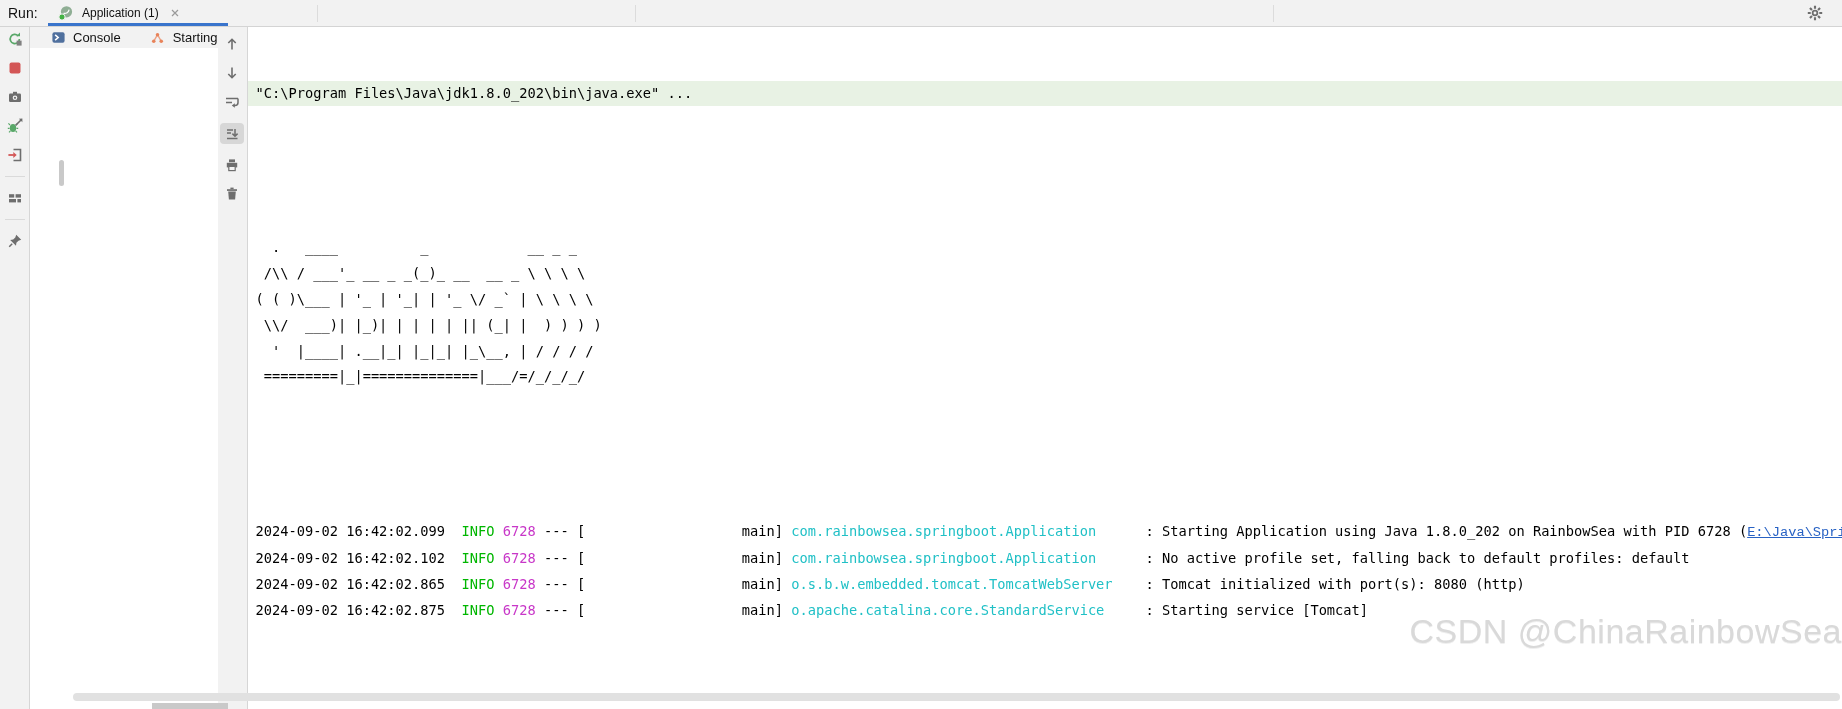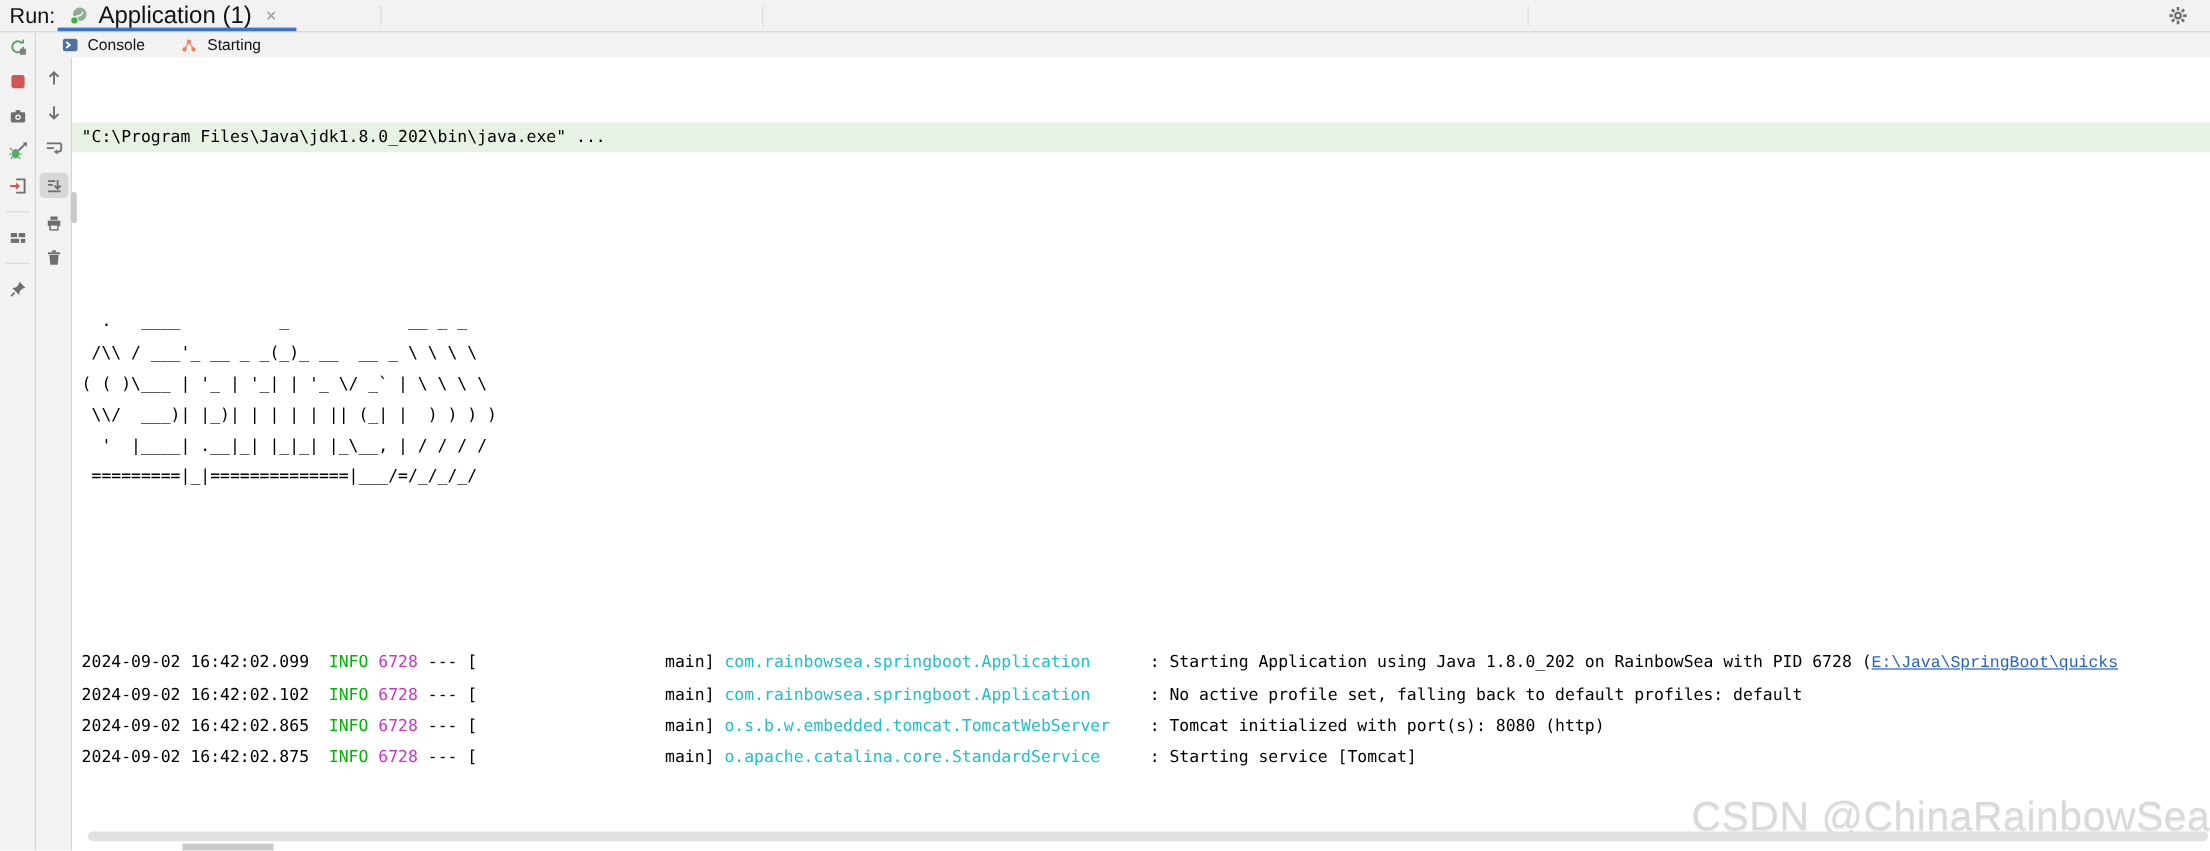--- a/index.html
+++ b/index.html
@@ -6,41 +6,41 @@
   html,body { background:#fff; }
   .app {
     position:relative; width:1842px; height:709px; overflow:hidden;
     font-family:"Liberation Sans", sans-serif; background:#fff; color:#000;
   }
   
   .tabbar {
     height:27px; background:#f2f2f2; border-bottom:1px solid #d4d4d4;
     display:flex; align-items:stretch; position:relative;
   }
-  .run-label { align-self:center; margin-left:8px; width:40px; font-size:18px; color:#111; }
+  .run-label { align-self:center; margin-left:8px; width:40px; font-size:14px; color:#111; }
   .run-tab {
     position:relative; display:flex; align-items:center; gap:7px;
     padding:0 12px 0 9px; min-width:180px; cursor:pointer;
   }
-  .run-tab .title { font-size:20px; color:#111; white-space:nowrap; }
+  .run-tab .title { font-size:12px; color:#111; white-space:nowrap; }
   .run-tab .underline { position:absolute; left:0; right:0; bottom:0; height:3px; background:var(--accent,#3974cc); }
   .tab-sep { position:absolute; top:5px; width:1px; height:17px; background:#dcdcdc; }
   .gearbox { position:absolute; right:18px; top:4px; width:18px; height:18px; cursor:pointer; }
   
   .body { display:flex; height:682px; }
   .col-toolbar {
     width:30px; background:#f2f2f2; border-right:1px solid #d6d6d6;
     display:flex; flex-direction:column; align-items:center; gap:13px; flex-shrink:0;
   }
   .outer { padding-top:4px; }
   .inner { padding-top:9px; }
   .tbtn { width:18px; height:16px; display:flex; align-items:center; justify-content:center; cursor:pointer; }
   .tbtn.sel { width:24px; height:21px; background:#d7d7d7; border-radius:4px; }
   .tb-sep { width:20px; height:1px; background:#dadada; }
-  .main { flex:1; display:flex; flex-direction:column; min-width:0; }
+  .main { flex:1; display:flex; flex-direction:row; min-width:0; }
   .view-tabs {
     height:21px; background:#f2f2f2; display:flex; align-items:center;
     padding-left:19px; gap:28px; font-size:13px; color:#111;
   }
   .view-tab { display:flex; align-items:center; gap:6px; cursor:pointer; }
   .console-row { flex:1; display:flex; min-height:0; }
   
   .console {
     flex:1; background:#fff; overflow:hidden; position:relative;
     font-family:"DejaVu Sans Mono","Liberation Mono",monospace;
@@ -50,21 +50,21 @@
   .cmdline { background:var(--cmd-bg,#e8f2e4); margin-left:-8px; padding-left:8px; }
   .blank-line { height:25.8px; }
   pre.banner { font:inherit; line-height:inherit; margin:0; }
   .green { color:var(--run-green,#00b600); }
   .lvl { color:var(--info-green,#00b600); }
   .pid { color:var(--pid-magenta,#c837c8); }
   .logger { color:var(--logger-cyan,#20c0c6); }
   .link { color:var(--link-blue,#2862c4); text-decoration:underline; cursor:pointer;font-family:Liberation Mono, monospace; }
   
   .watermark {
-    position:absolute; right:0; top:662px; font-size:34px; letter-spacing:0.5px;
+    position:absolute; right:0; top:612px; font-size:34px; letter-spacing:0.5px;
     color:var(--watermark-gray,#d9d9d9); text-shadow:0 1px 0 #efefef; white-space:nowrap;
   }
   .hscroll { position:absolute; left:73px; right:2px; top:693px; height:8px; background:#e1e1e1; border-radius:4px; }
   .bottom-thumb { position:absolute; left:152px; top:703px; width:76px; height:6px; background:#c9c9c9; }
   .left-pill { position:absolute; left:59px; top:160px; width:5px; height:26px; background:#c9c9c9; border-radius:3px; }
 </style>
 </head>
 <body>
 
 <div class="app">

